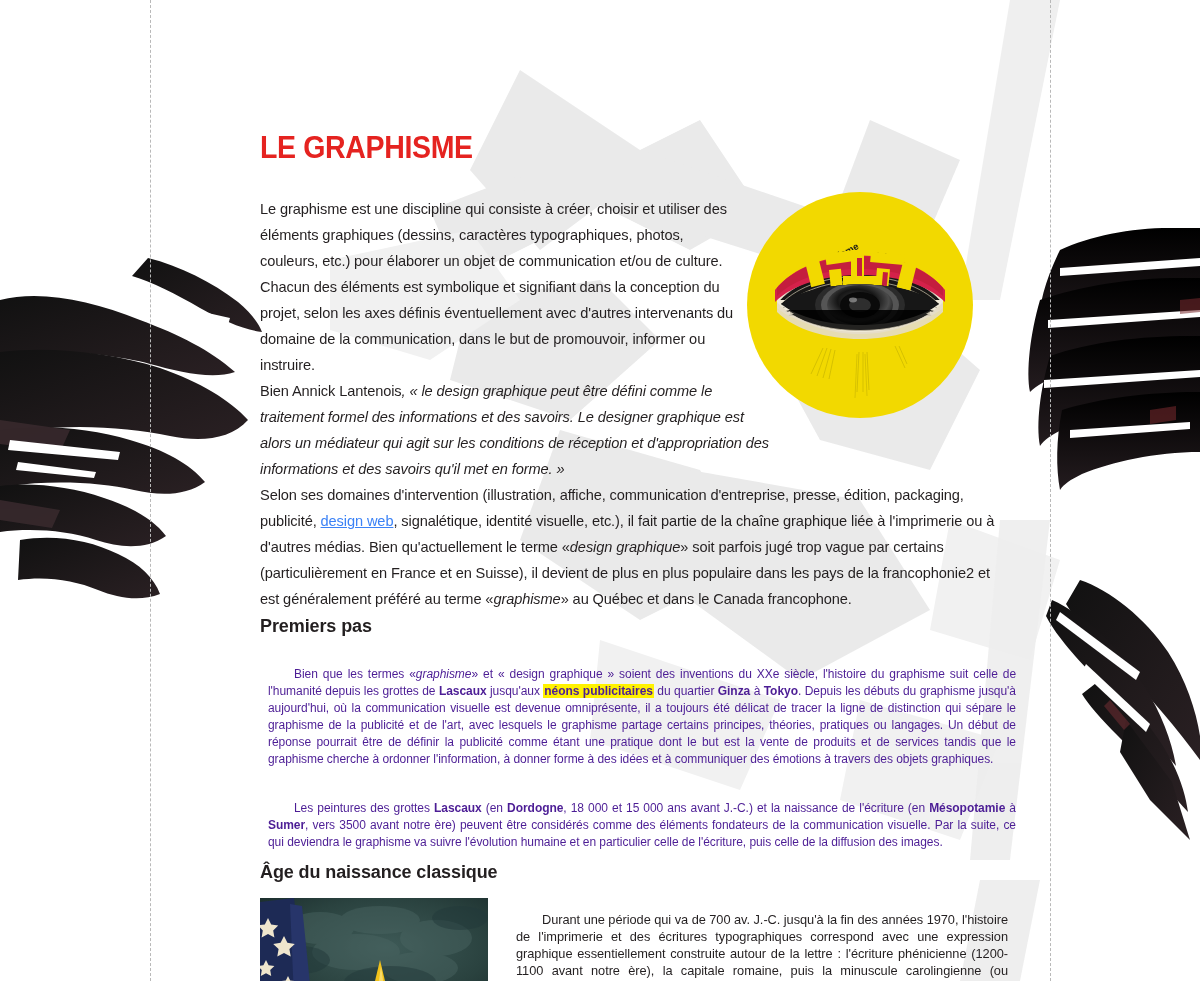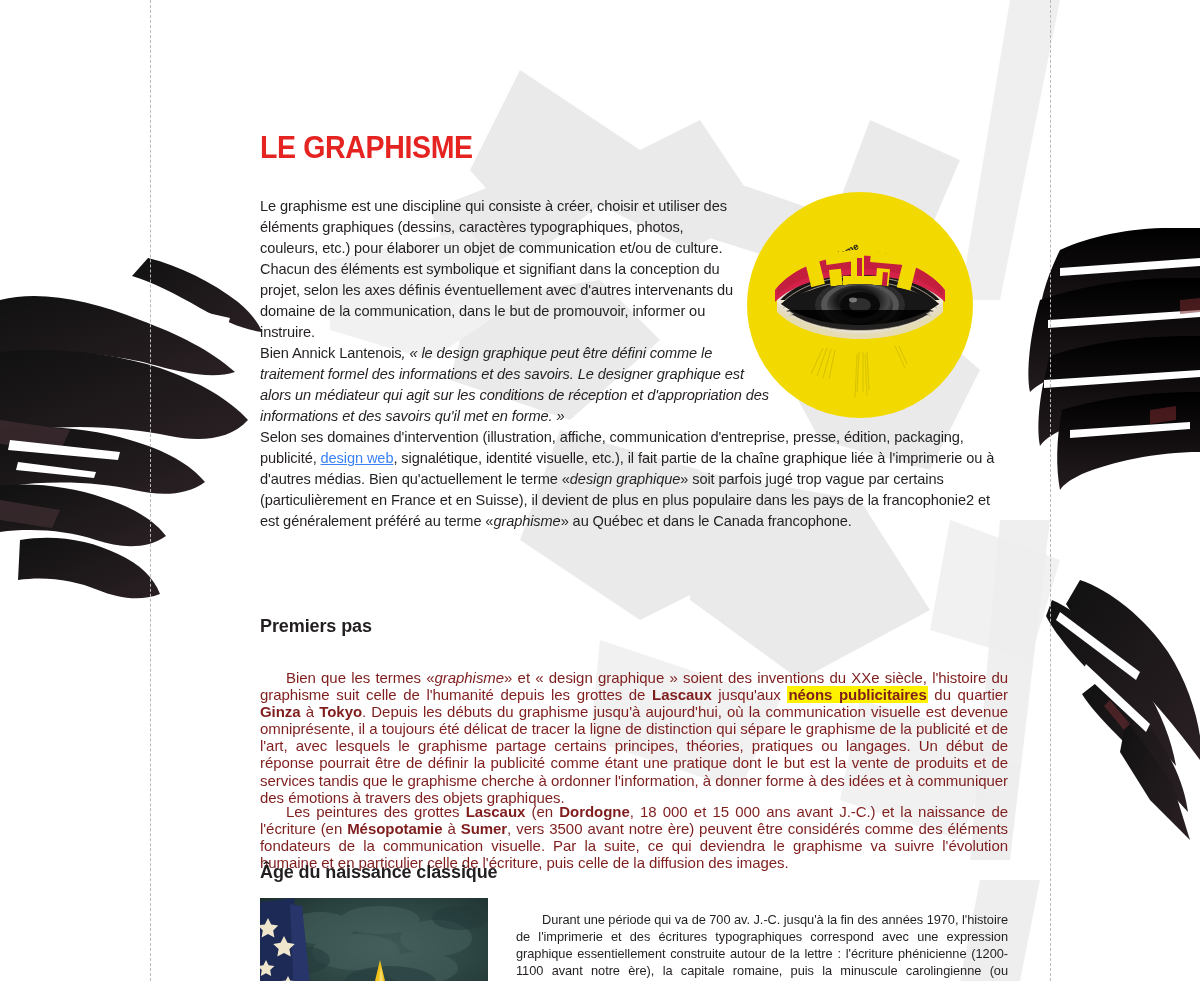--- a/index.html
+++ b/index.html
@@ -63,21 +63,21 @@
     font-family: "Liberation Sans", sans-serif;
     transform: scaleX(0.92);
     transform-origin: left center;
   }
 
   .intro {
     position: absolute;
     top: 196px; left: 4px;
     width: 748px;
     font-size: 14.6px;
-    line-height: 21px;
+    line-height: 26px;
     color: #231f20;
     letter-spacing: -0.1px;
   }
   .intro .lead { display:block; width: 478px; }
   .intro .quote-block { display:block; width: 512px; }
   .intro .rest { display:block; width: 744px; }
 
   .intro i, .intro em { font-style: italic; }
   .intro b, .intro strong { font-weight: 400; }
   .link-orange { color: #3b82f6; }
@@ -112,25 +112,25 @@
     font-size: 18px;
     font-weight: 600;
     color: #231f20;
     letter-spacing: -0.1px;
   }
   h3.sub-premiers { top: 616px; }
   h3.sub-age { top: 862px; }
 
   .body-text {
     position: absolute;
-    left: 4px;
+    left: 12px;
     width: 748px;
-    font-size: 15px;
+    font-size: 12px;
     line-height: 17.1px;
-    color: #7f1d1d;
+    color: #4c1d95;
     text-align: justify;
     letter-spacing: -0.05px;
   }
   .body-text b, .body-text strong { font-weight: 700; }
   .body-text i, .body-text em { font-style: italic; }
   .indent { text-indent: 26px; }
 
   .p-premiers-1 { top: 654px; }
   .p-premiers-2 { top: 788px; }
 

